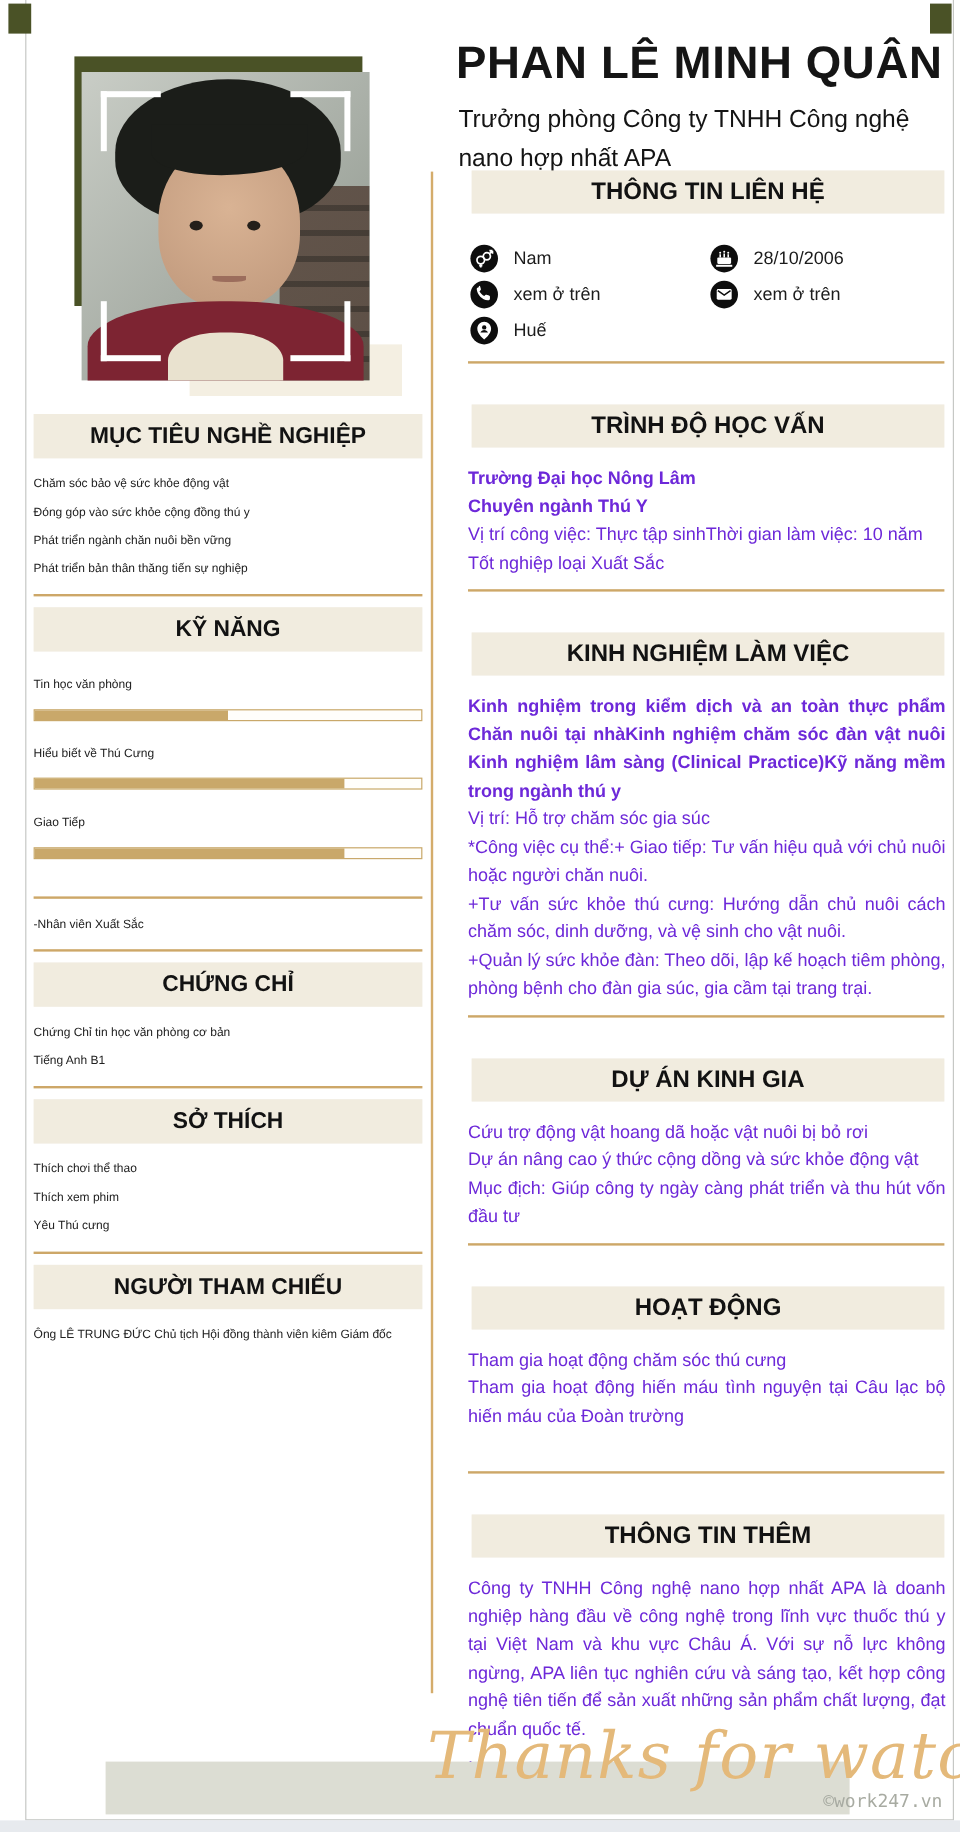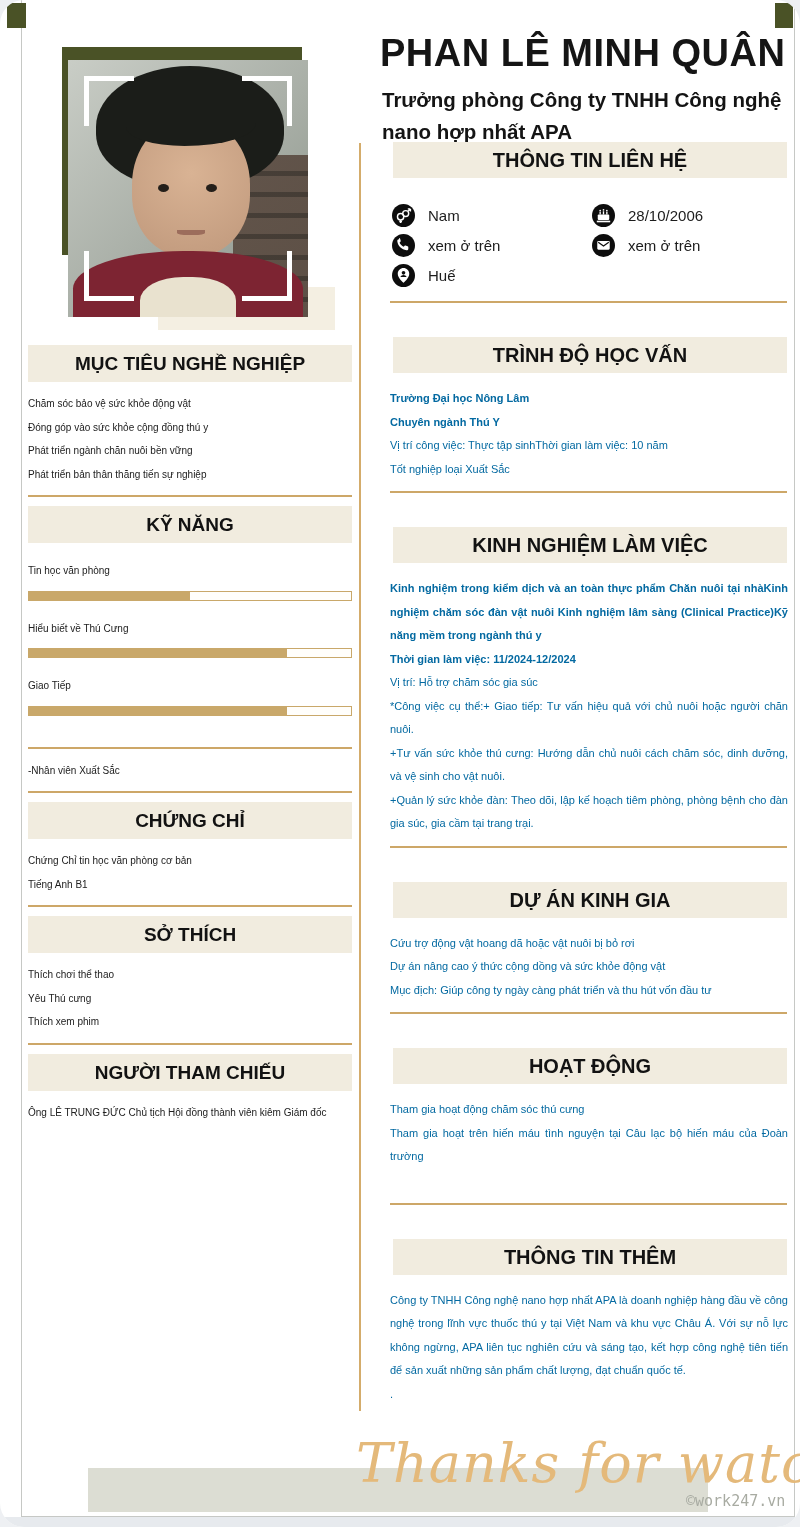--- a/index.html
+++ b/index.html
@@ -1,18 +1,18 @@
 <!DOCTYPE html>
 <html lang="vi"><head>
 <meta charset="utf-8">
 <style>
   * { margin:0; padding:0; box-sizing:border-box; }
   html,body { background:#eef0f3; }
   body { font-family:"Liberation Sans", sans-serif; color:#1d1d1d; }
-  .page { position:relative; width:800px; height:1527px; background:#ffffff; overflow:hidden; margin:0 auto;border-radius:24px; }
+  .page { position:relative; width:800px; height:1527px; background:#ffffff; overflow:hidden; margin:0 auto; }
   .page-frame { position:absolute; left:21px; top:-2px; width:774px; height:1519px; border:1px solid #c6c8c5; pointer-events:none; }
   .sq { position:absolute; background:#4a5226; }
   .sq-tl { left:7px; top:3px; width:19px; height:25px; }
   .sq-tr { left:775px; top:3px; width:18px; height:25px; }
 
   
   .photo-olive { position:absolute; left:62px; top:47px; width:240px; height:208px; background:#4a5226; }
   .photo-beige { position:absolute; left:158px; top:287px; width:177px; height:43px; background:#f4efe2; }
   .photo { position:absolute; left:68px; top:60px; width:240px; height:257px; overflow:hidden;
            background:linear-gradient(135deg,#c9cdc6 0%,#a8aea6 55%,#8b9489 100%); }
@@ -29,37 +29,37 @@
   .tee { position:absolute; left:72px; bottom:-12px; width:96px; height:52px; background:#e9e2cf; border-radius:45% 45% 0 0; }
   .neck { position:absolute; left:100px; top:186px; width:42px; height:26px; background:#c49d80; }
   .vf span { position:absolute; width:50px; height:50px; }
   .vf .tl { left:16px; top:16px; border-left:5px solid #fff; border-top:5px solid #fff; }
   .vf .tr { right:16px; top:16px; border-right:5px solid #fff; border-top:5px solid #fff; }
   .vf .bl { left:16px; bottom:16px; border-left:5px solid #fff; border-bottom:5px solid #fff; }
   .vf .br { right:16px; bottom:16px; border-right:5px solid #fff; border-bottom:5px solid #fff; }
 
   
   .name { position:absolute; left:380px; top:32px; width:415px; font-size:38px; font-weight:bold; color:#151515; letter-spacing:.5px; }
-  .job-title { position:absolute; left:382px; top:84px; width:412px; font-size:20.5px; font-weight:bold; line-height:1.56; color:#141414; }
+  .job-title { position:absolute; left:382px; top:84px; width:412px; font-size:20.5px; font-weight:normal; line-height:1.56; color:#141414; }
 
   
   .divider-v { position:absolute; left:359px; top:143px; width:2px; height:1268px; background:#d4ac6b; }
   .col-l { position:absolute; left:28px; top:345px; width:324px; }
   .col-r { position:absolute; left:380px; top:142px; width:412px; }
 
   .head-band { background:#f1ecdf; text-align:center; font-weight:bold; color:#121212; }
   .col-l .head-band { font-size:19px; padding:8px 0 7px; }
   .col-r .head-band { font-size:20px; padding:7px 0 6px; margin-left:13px; margin-right:5px; }
 
   .ghr { border:none; border-top:2px solid #cda768; }
   .col-l .ghr { margin:9px 0 9px; }
   .col-r .ghr { margin:10px 5px 0 10px; }
 
   .col-l .txt { font-size:10px; line-height:23.5px; color:#212121; }
-  .col-r .txt { font-size:11px; line-height:23.5px; color:#0369a1; padding:0 4px 0 10px; }
+  .col-r .txt { font-size:15px; line-height:23.5px; color:#6d28d9; padding:0 4px 0 10px; }
   .justify { text-align:justify; }
   .b { font-weight:bold; }
   .mt-s { margin-top:10px; } .mt-m { margin-top:14px; } .mt-h { margin-top:34px; }
 
   
   .contact-grid { display:grid; grid-template-columns:1fr 1fr; row-gap:7px; margin:26px 0 14px 12px; }
   .c-item { display:flex; align-items:center; gap:13px; font-size:15px; color:#1c1c1c;text-align:center; }
   .cicon { width:23px; height:23px; border-radius:50%; background:#0d0d0d; display:flex; align-items:center; justify-content:center; flex:0 0 auto; }
   .cicon svg { width:23px; height:23px; display:block; }
 
@@ -174,40 +174,39 @@
       <div class="b">Trường Đại học Nông Lâm</div>
       <div class="b">Chuyên ngành Thú Y</div>
       <div>Vị trí công việc: Thực tập sinhThời gian làm việc: 10 năm</div>
       <div>Tốt nghiệp loại Xuất Sắc</div>
     </div>
     <hr class="ghr">
 
     <div class="head-band mt-h">KINH NGHIỆM LÀM VIỆC</div>
     <div class="txt mt-m">
       <div class="b justify">Kinh nghiệm trong kiểm dịch và an toàn thực phẩm Chăn nuôi tại nhàKinh nghiệm chăm sóc đàn vật nuôi Kinh nghiệm lâm sàng (Clinical Practice)Kỹ năng mềm trong ngành thú y</div>
-      <div class="b">Thời gian làm việc: 11/2024-12/2024</div>
       <div>Vị trí: Hỗ trợ chăm sóc gia súc</div>
       <div class="justify">*Công việc cụ thể:+ Giao tiếp: Tư vấn hiệu quả với chủ nuôi hoặc người chăn nuôi.</div>
       <div class="justify">+Tư vấn sức khỏe thú cưng: Hướng dẫn chủ nuôi cách chăm sóc, dinh dưỡng, và vệ sinh cho vật nuôi.</div>
       <div class="justify">+Quản lý sức khỏe đàn: Theo dõi, lập kế hoạch tiêm phòng, phòng bệnh cho đàn gia súc, gia cầm tại trang trại.</div>
     </div>
     <hr class="ghr">
 
     <div class="head-band mt-h">DỰ ÁN KINH GIA</div>
     <div class="txt mt-m">
       <div>Cứu trợ động vật hoang dã hoặc vật nuôi bị bỏ rơi</div>
       <div>Dự án nâng cao ý thức cộng dồng và sức khỏe động vật</div>
       <div class="justify">Mục địch: Giúp công ty ngày càng phát triển và thu hút vốn đầu tư</div>
     </div>
     <hr class="ghr">
 
     <div class="head-band mt-h">HOẠT ĐỘNG</div>
     <div class="txt mt-m">
       <div>Tham gia hoạt động chăm sóc thú cưng</div>
-      <div class="justify">Tham gia hoạt trên hiến máu tình nguyện tại Câu lạc bộ hiến máu của Đoàn trường</div>
+      <div class="justify">Tham gia hoạt động hiến máu tình nguyện tại Câu lạc bộ hiến máu của Đoàn trường</div>
       <div style="height:24px"></div>
     </div>
     <hr class="ghr">
 
     <div class="head-band mt-h">THÔNG TIN THÊM</div>
     <div class="txt mt-m">
       <div class="justify">Công ty TNHH Công nghệ nano hợp nhất APA là doanh nghiệp hàng đầu về công nghệ trong lĩnh vực thuốc thú y tại Việt Nam và khu vực Châu Á. Với sự nỗ lực không ngừng, APA liên tục nghiên cứu và sáng tạo, kết hợp công nghệ tiên tiến để sản xuất những sản phẩm chất lượng, đạt chuẩn quốc tế.</div>
       <div>.</div>
     </div>
   </div>
@@ -249,22 +248,22 @@
     <div class="head-band">CHỨNG CHỈ</div>
     <div class="txt mt-s">
       <div>Chứng Chỉ tin học văn phòng cơ bản</div>
       <div>Tiếng Anh B1</div>
     </div>
     <hr class="ghr">
 
     <div class="head-band">SỞ THÍCH</div>
     <div class="txt mt-s">
       <div>Thích chơi thể thao</div>
+      <div>Thích xem phim</div>
       <div>Yêu Thú cưng</div>
-      <div>Thích xem phim</div>
     </div>
     <hr class="ghr">
 
     <div class="head-band">NGƯỜI THAM CHIẾU</div>
     <div class="txt mt-s justify">Ông LÊ TRUNG ĐỨC Chủ tịch Hội đồng thành viên kiêm Giám đốc</div>
   </div>
 
   <div class="foot-band"></div>
   <div class="thanks">Thanks for watching</div>
   <div class="watermark">©work247.vn</div>

